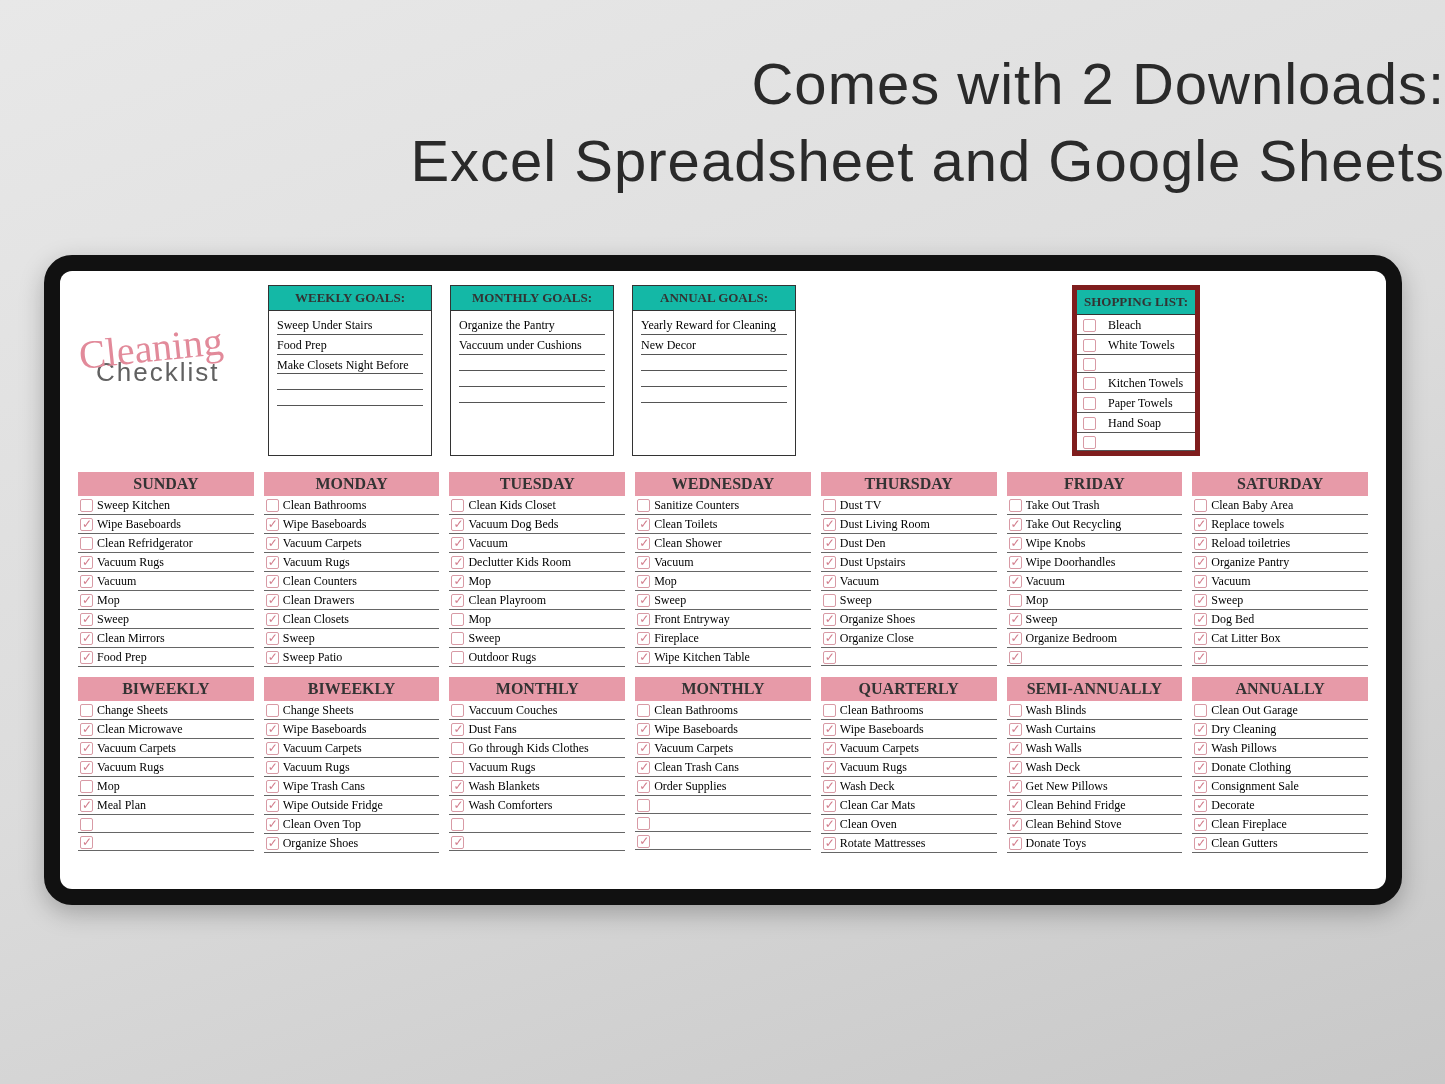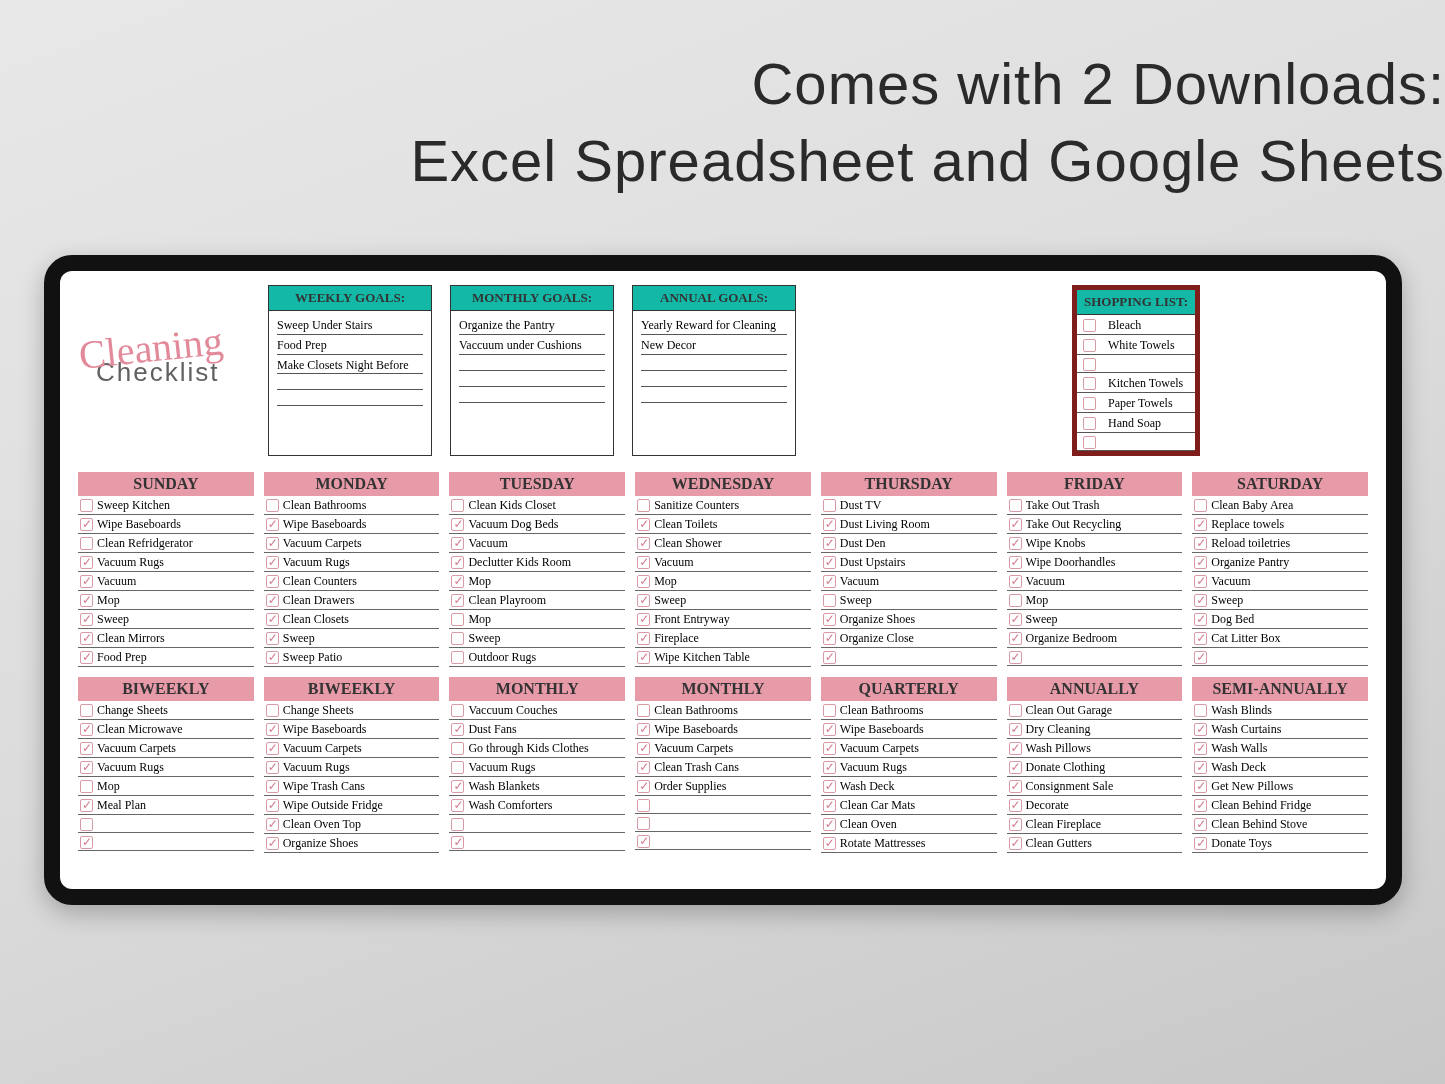--- a/index.html
+++ b/index.html
@@ -669,20 +669,55 @@
           <div class="row">
             <span class="chk on"></span>
             <span class="row-txt">Clean Oven</span>
           </div>
           <div class="row">
             <span class="chk on"></span>
             <span class="row-txt">Rotate Mattresses</span>
           </div>
         </div>
         <div class="col">
+          <div class="col-head">SEMI-ANNUALLY</div>
+          <div class="row">
+            <span class="chk"></span>
+            <span class="row-txt">Wash Blinds</span>
+          </div>
+          <div class="row">
+            <span class="chk on"></span>
+            <span class="row-txt">Wash Curtains</span>
+          </div>
+          <div class="row">
+            <span class="chk on"></span>
+            <span class="row-txt">Wash Walls</span>
+          </div>
+          <div class="row">
+            <span class="chk on"></span>
+            <span class="row-txt">Wash Deck</span>
+          </div>
+          <div class="row">
+            <span class="chk on"></span>
+            <span class="row-txt">Get New Pillows</span>
+          </div>
+          <div class="row">
+            <span class="chk on"></span>
+            <span class="row-txt">Clean Behind Fridge</span>
+          </div>
+          <div class="row">
+            <span class="chk on"></span>
+            <span class="row-txt">Clean Behind Stove</span>
+          </div>
+          <div class="row">
+            <span class="chk on"></span>
+            <span class="row-txt">Donate Toys</span>
+          </div>
+        </div>
+        <div class="col">
           <div class="col-head">ANNUALLY</div>
           <div class="row">
             <span class="chk"></span>
             <span class="row-txt">Clean Out Garage</span>
           </div>
           <div class="row">
             <span class="chk on"></span>
             <span class="row-txt">Dry Cleaning</span>
           </div>
           <div class="row">
@@ -701,53 +736,18 @@
             <span class="chk on"></span>
             <span class="row-txt">Decorate</span>
           </div>
           <div class="row">
             <span class="chk on"></span>
             <span class="row-txt">Clean Fireplace</span>
           </div>
           <div class="row">
             <span class="chk on"></span>
             <span class="row-txt">Clean Gutters</span>
-          </div>
-        </div>
-        <div class="col">
-          <div class="col-head">SEMI-ANNUALLY</div>
-          <div class="row">
-            <span class="chk"></span>
-            <span class="row-txt">Wash Blinds</span>
-          </div>
-          <div class="row">
-            <span class="chk on"></span>
-            <span class="row-txt">Wash Curtains</span>
-          </div>
-          <div class="row">
-            <span class="chk on"></span>
-            <span class="row-txt">Wash Walls</span>
-          </div>
-          <div class="row">
-            <span class="chk on"></span>
-            <span class="row-txt">Wash Deck</span>
-          </div>
-          <div class="row">
-            <span class="chk on"></span>
-            <span class="row-txt">Get New Pillows</span>
-          </div>
-          <div class="row">
-            <span class="chk on"></span>
-            <span class="row-txt">Clean Behind Fridge</span>
-          </div>
-          <div class="row">
-            <span class="chk on"></span>
-            <span class="row-txt">Clean Behind Stove</span>
-          </div>
-          <div class="row">
-            <span class="chk on"></span>
-            <span class="row-txt">Donate Toys</span>
           </div>
         </div>
       </div>
 
   </div>
 </div>
 
 </body></html>

